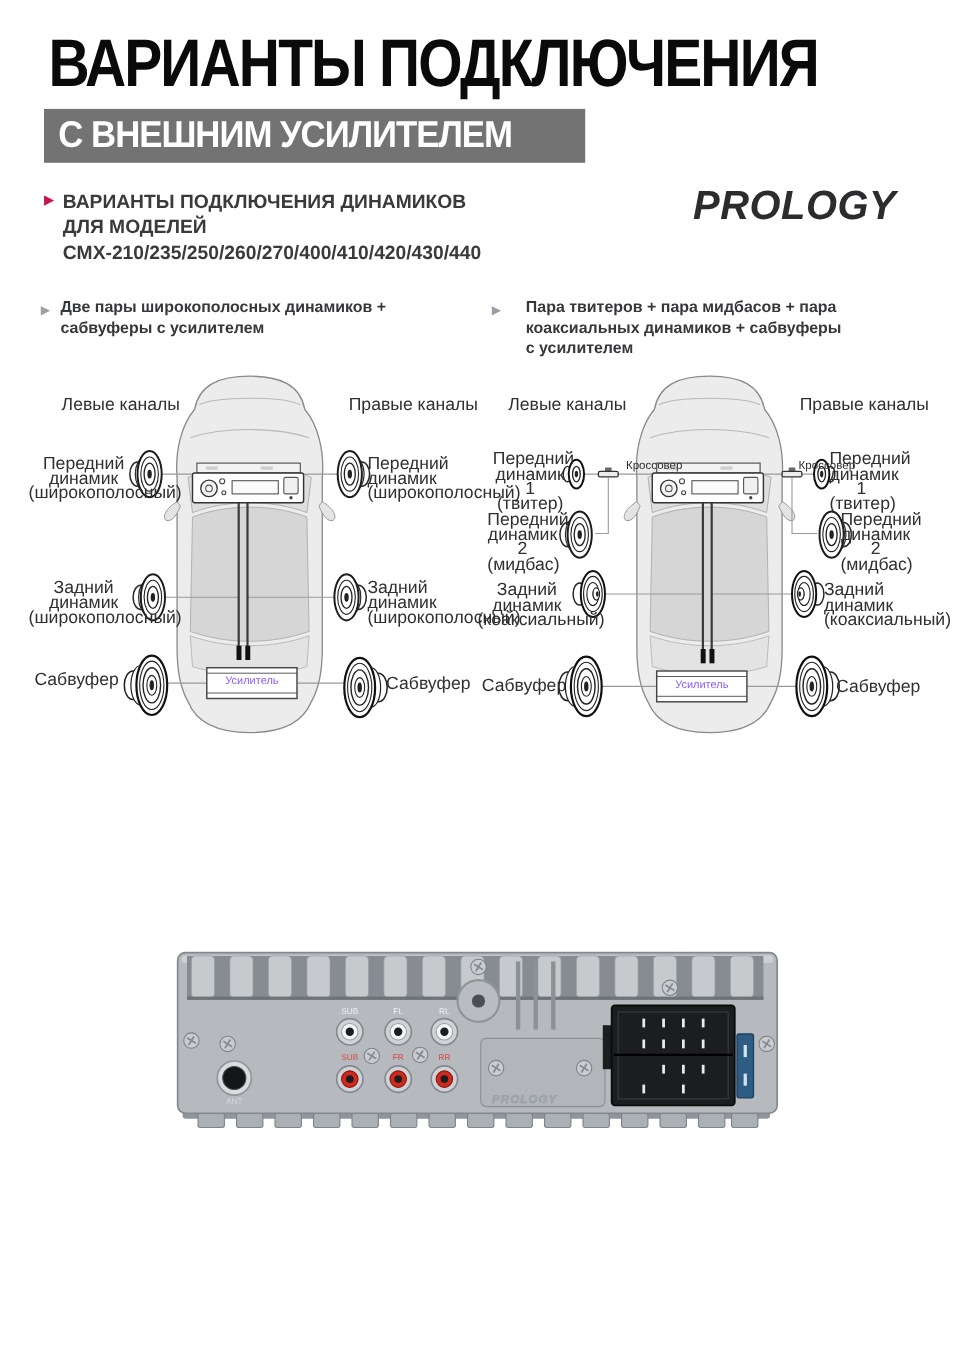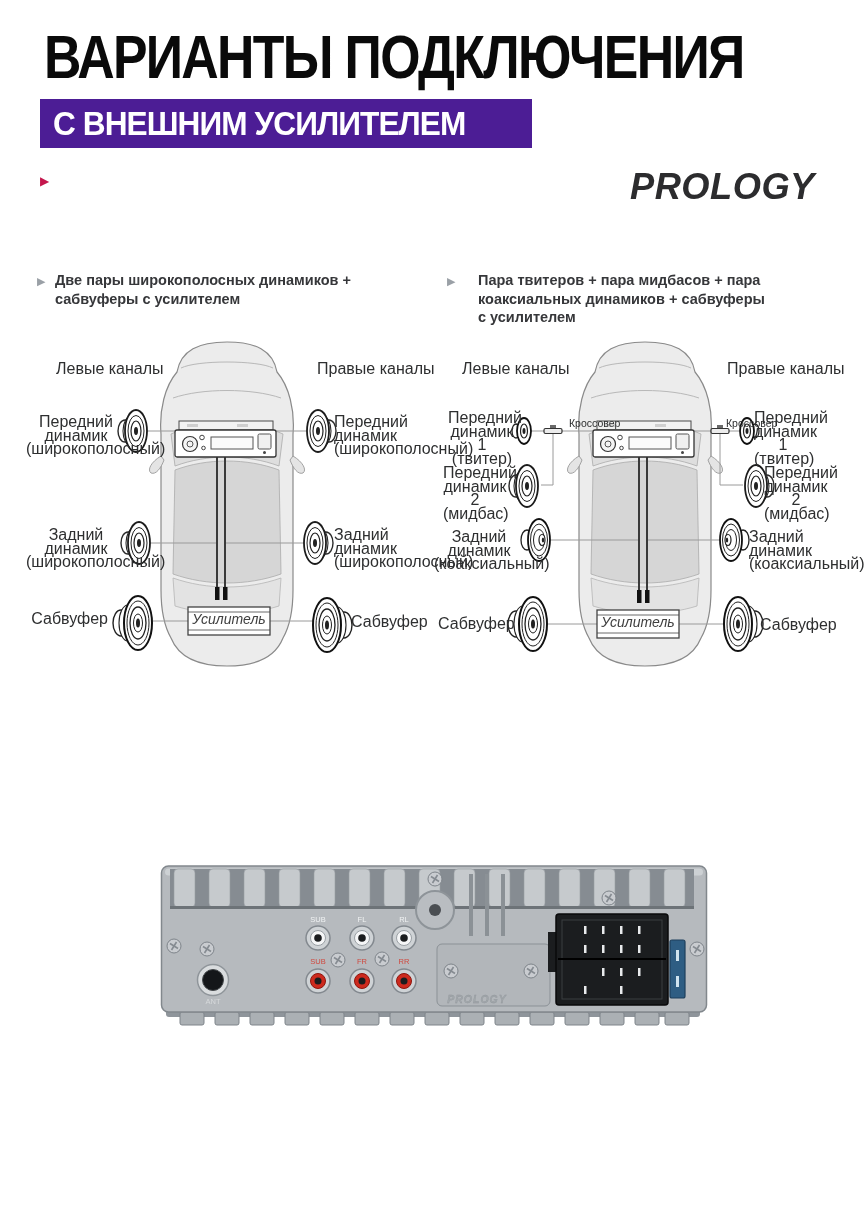--- a/index.html
+++ b/index.html
@@ -1,36 +1,36 @@
 <!DOCTYPE html>
 <html><head>
 <meta charset="utf-8">
 <style>
   html,body{margin:0;padding:0;background:#fff;}
   .page{position:relative;width:868px;height:1228px;background:#fff;overflow:hidden;
         font-family:"Liberation Sans",sans-serif;}
   
   .title{position:absolute;left:44px;top:22px;font-size:61px;font-weight:bold;color:#0a0a0a;
          letter-spacing:-2px;transform:scaleX(.85);transform-origin:left top;white-space:nowrap;}
-  .banner{position:absolute;left:40px;top:99px;width:492px;height:49px;background:#4c1d95;}
+  .banner{position:absolute;left:40px;top:99px;width:492px;height:49px;background:#737373;}
   .banner span{display:inline-block;margin-left:13px;font-size:34px;font-weight:bold;color:#fff;
          line-height:49px;letter-spacing:-1px;transform:scaleX(.93);transform-origin:left center;white-space:nowrap;}
   
   .models{position:absolute;left:57px;top:172px;font-size:17.5px;font-weight:bold;color:#3a3a3b;
           line-height:23px;white-space:pre-line;}
   .bullet-red{position:absolute;left:40px;top:174px;font-size:12px;color:#C4164C;}
   .logo{position:absolute;left:630px;top:166px;font-size:37px;font-weight:bold;font-style:italic;
         color:#2c2c2e;letter-spacing:.5px;transform:scaleX(.98);transform-origin:left top;}
   
   .cap{position:absolute;font-size:14.5px;line-height:18.5px;color:#36373a;white-space:pre-line;font-weight:bold;}
   .bullet-gray{position:absolute;font-size:11px;color:#9aa0a6;}
   
   .lbl{position:absolute;font-size:16px;line-height:13.5px;color:#2e2f30;white-space:pre-line;}
   .c{text-align:center}.r{text-align:right}
-  .amp-lbl{font-size:14px;color:#404040;font-style:italic;}
+  .amp-lbl{font-size:10px;color:#8b5cf6;}
   .xo-lbl{font-size:10.5px;margin-left:36px;}
   svg{position:absolute;}
 </style>
 </head>
 <body>
 
 <div class="page">
 
   <svg width="0" height="0">
     <defs>
@@ -108,20 +108,23 @@
         <circle r="3.5" fill="#1b1d1f"></circle>
       </g>
     </defs>
   </svg>
 
   <div class="title">ВАРИАНТЫ ПОДКЛЮЧЕНИЯ</div>
   <div class="banner">
     <span>С ВНЕШНИМ УСИЛИТЕЛЕМ</span>
   </div>
   <div class="bullet-red">▶</div>
+  <div class="models">ВАРИАНТЫ ПОДКЛЮЧЕНИЯ ДИНАМИКОВ
+ДЛЯ МОДЕЛЕЙ
+CMX-210/235/250/260/270/400/410/420/430/440</div>
   <div class="logo">PROLOGY</div>
 
   <div class="bullet-gray" style="left:37px;top:275px;">▶</div>
   <div class="cap" style="left:55px;top:271px;">Две пары широкополосных динамиков +
 сабвуферы с усилителем</div>
   <div class="bullet-gray" style="left:447px;top:275px;">▶</div>
   <div class="cap" style="left:478px;top:271px;">Пара твитеров + пара мидбасов + пара
 коаксиальных динамиков + сабвуферы
 с усилителем</div>
 

